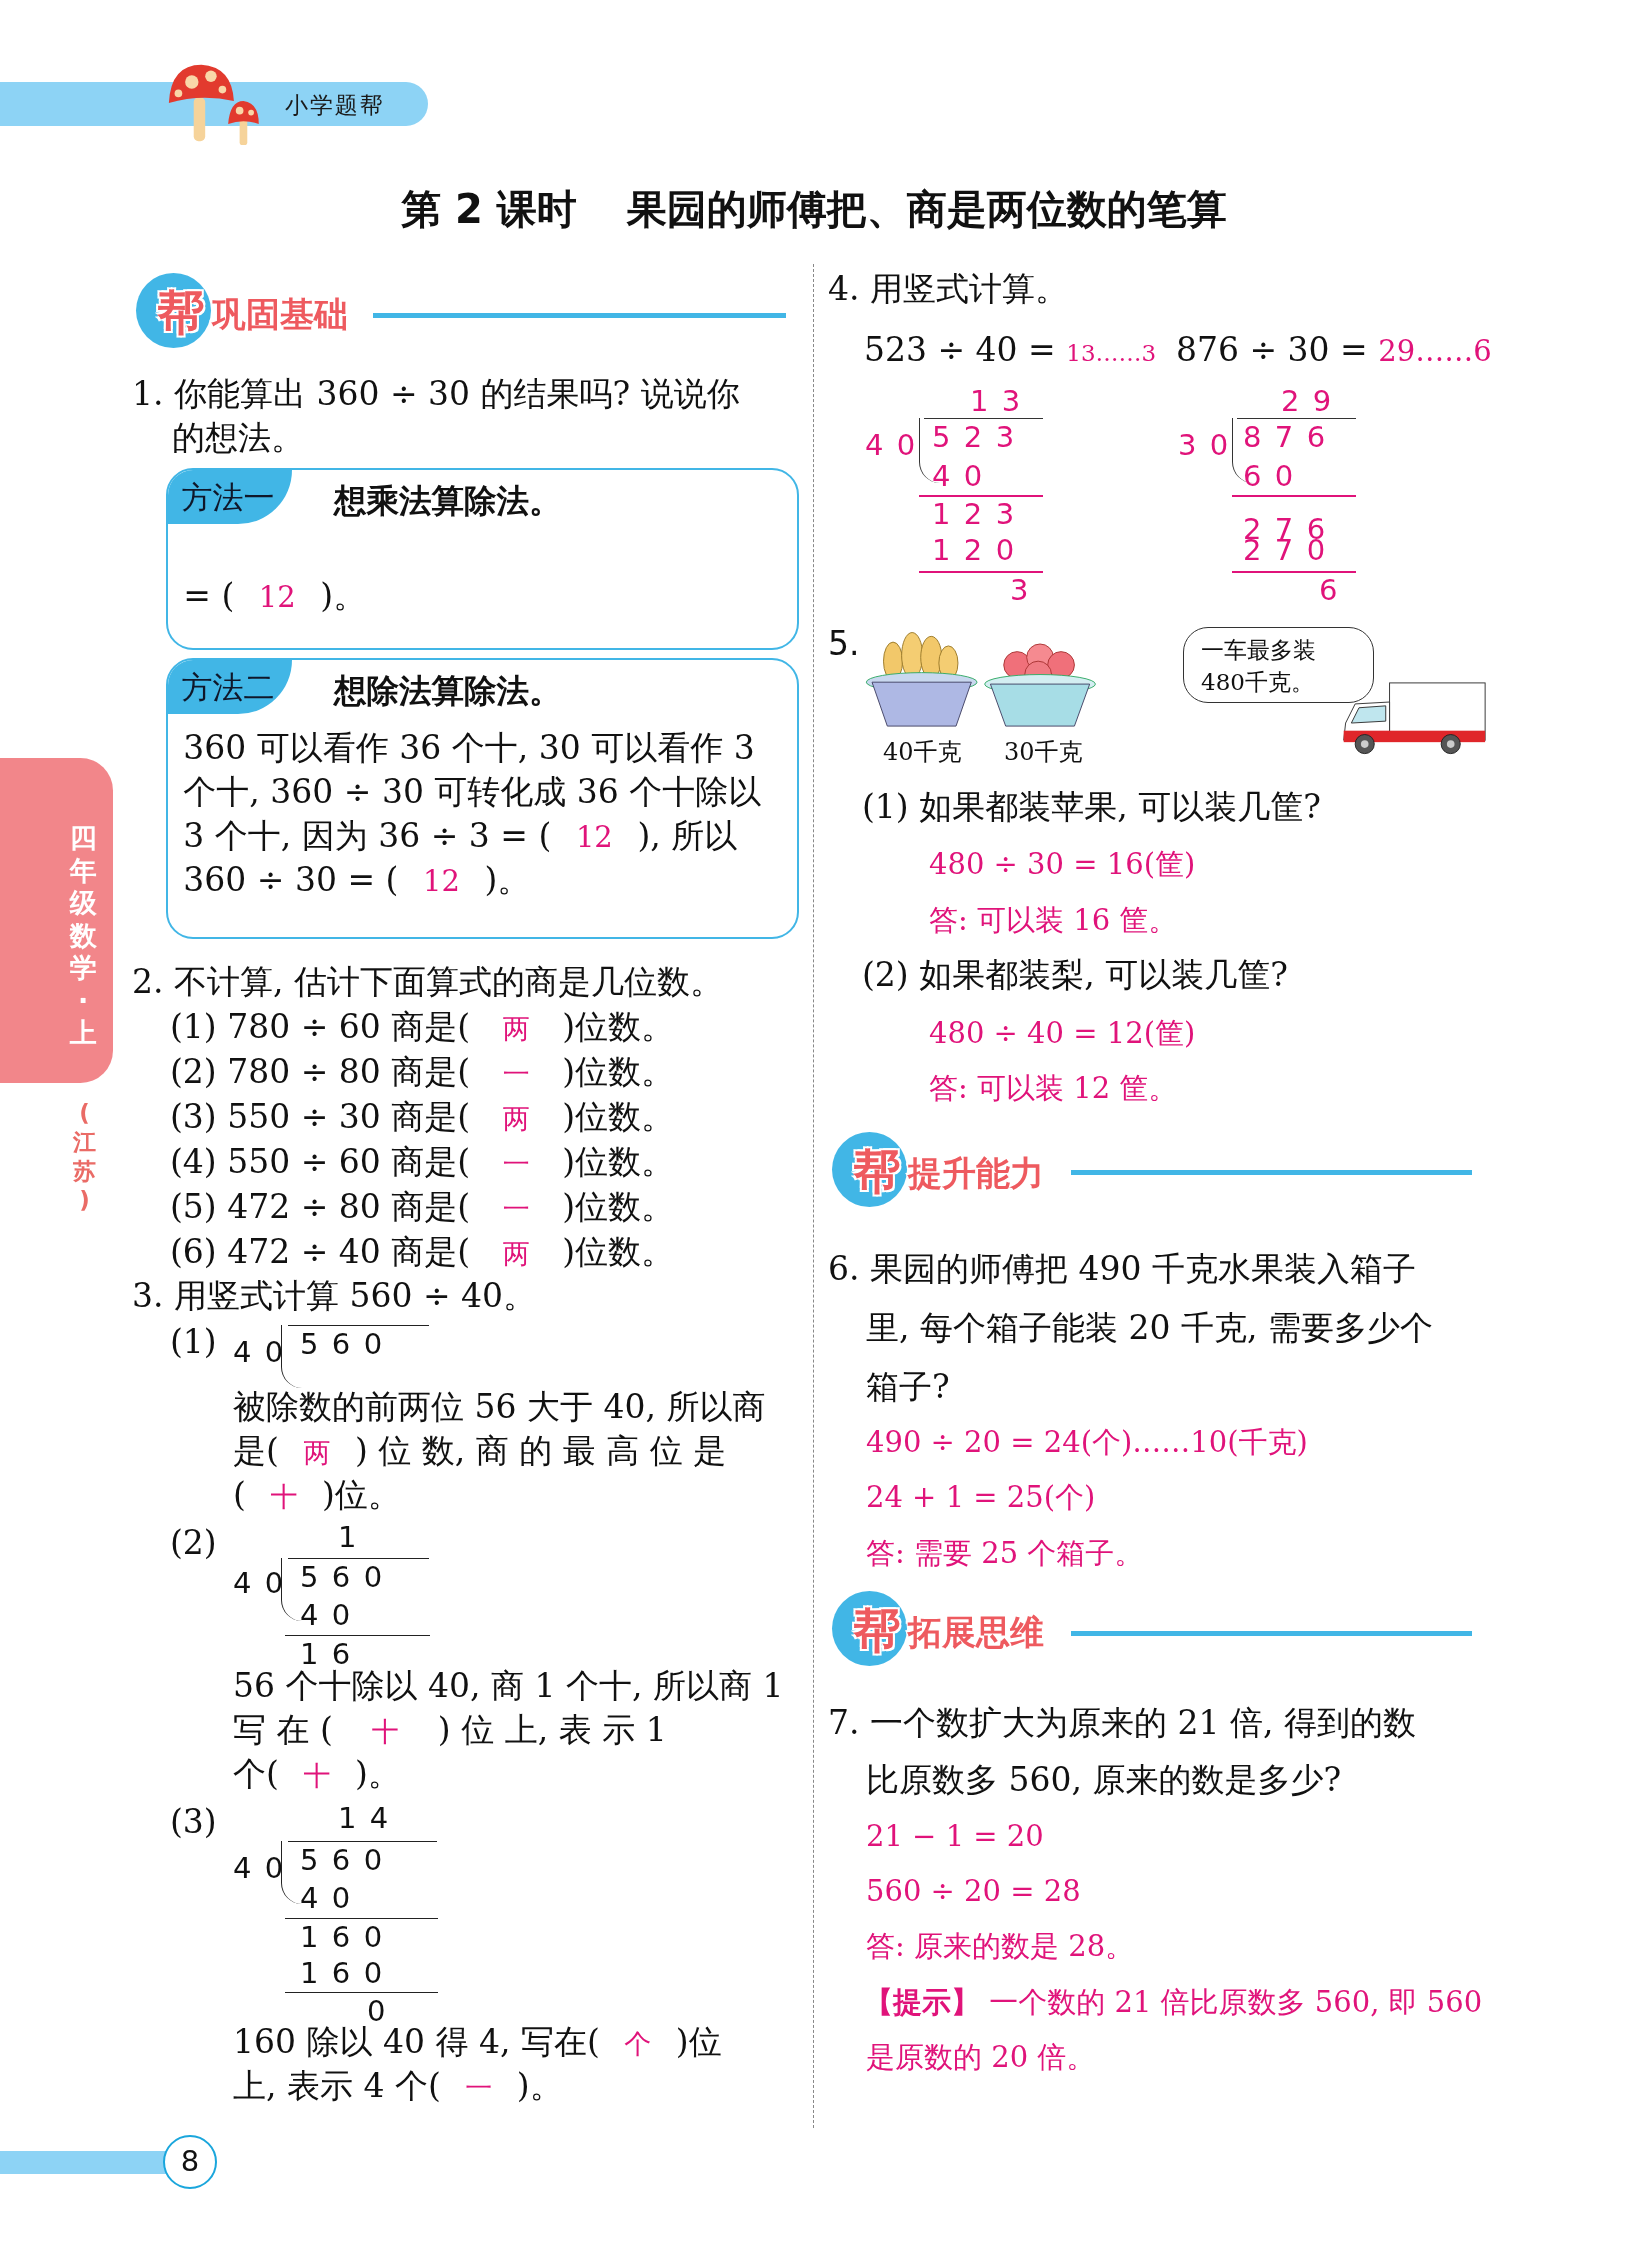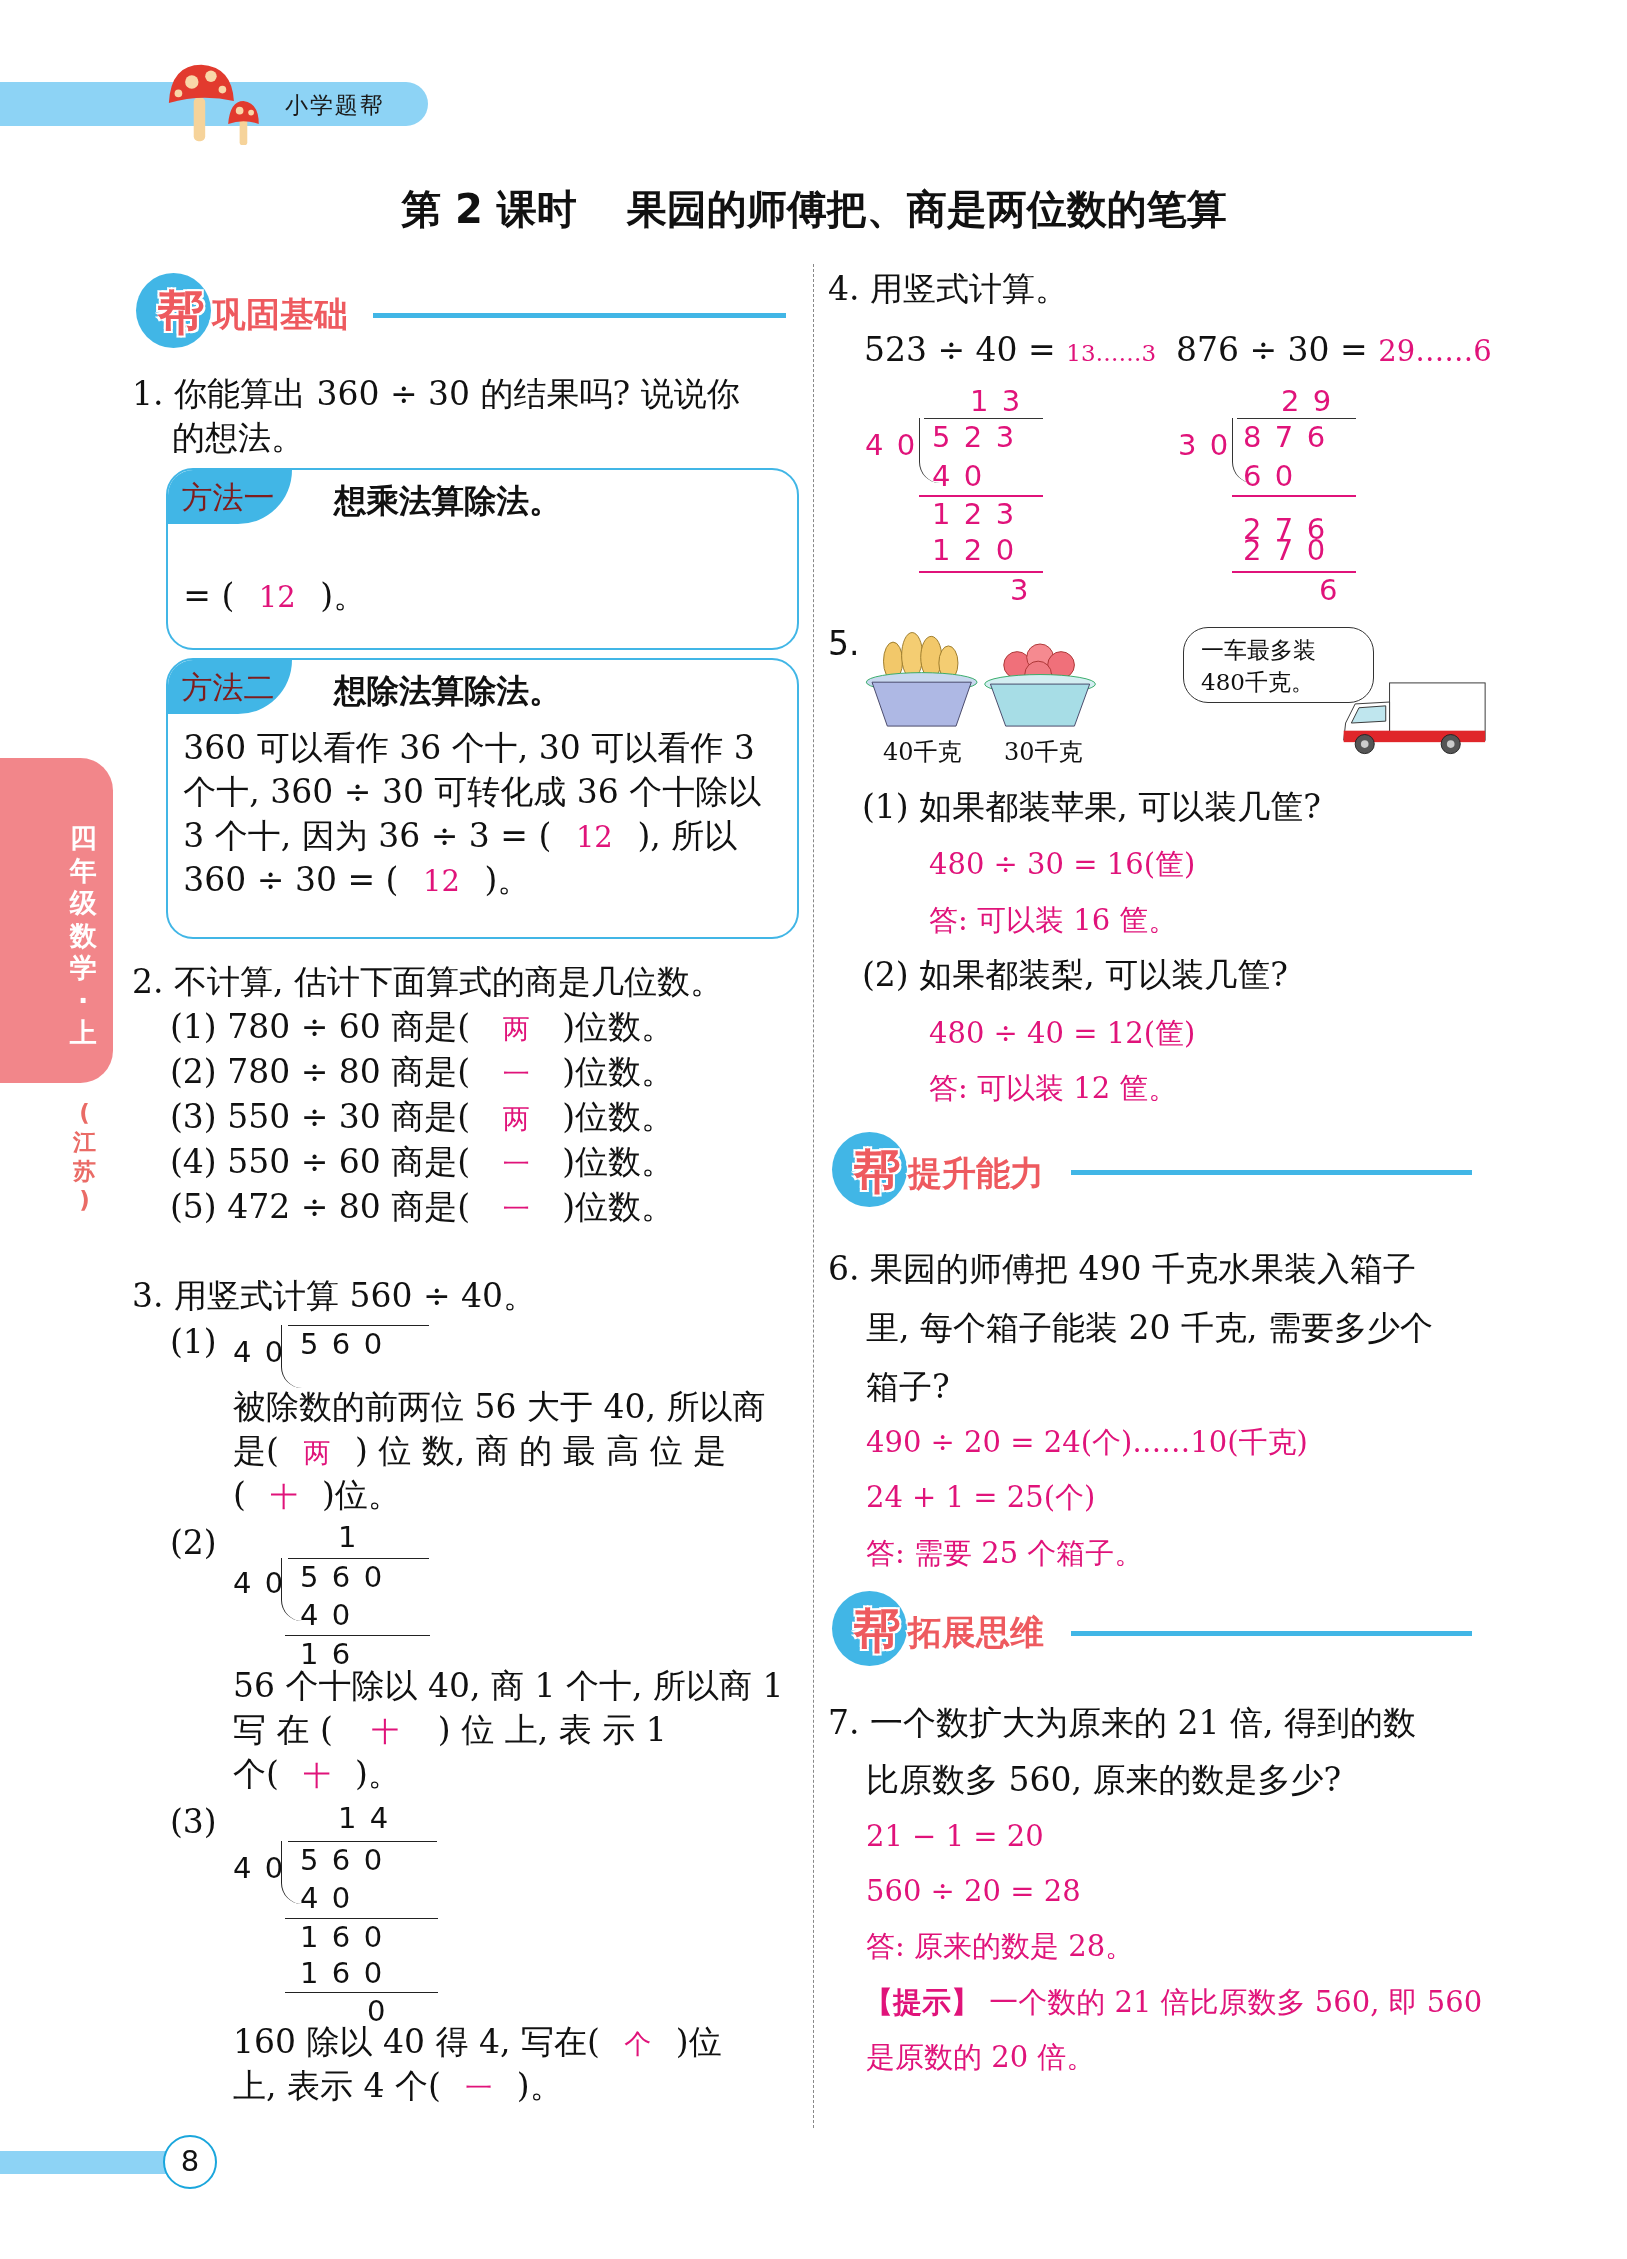--- a/index.html
+++ b/index.html
@@ -33,21 +33,21 @@
               font-family: "DejaVu Sans", "Liberation Sans", sans-serif; text-shadow: 1.9px 1.9px 0 #fff, -1.9px -1.9px 0 #fff, 1.9px -1.9px 0 #fff, -1.9px 1.9px 0 #fff; }
   .sec-title { position: absolute; left: 76px; top: 19px; font-size: 34px; font-weight: bold; color: #ee5a5f;
                font-family: "DejaVu Sans", "Liberation Sans", sans-serif; text-shadow: 1.9px 1.9px 0 #fff, -1.9px -1.9px 0 #fff; }
   .sec-line { position: absolute; top: 40px; height: 4.8px; background: #41b6e6; }
   .line { font-size: 33px; line-height: 45px; white-space: nowrap; }
   .ans { font-size: 29px; line-height: 55px; color: #e0137a; white-space: nowrap; }
 
   
   .mbox { border: 2.9px solid #41b6e6; border-radius: 27px; overflow: hidden; }
   .mtag { position: absolute; left: 0; top: 0; width: 124px; height: 54px; background: #41b6e6; border-radius: 0 0 57px 0;
-          color: #7f1d1d; font-size: 31px; line-height: 54px; padding-left: 13.4px; font-family: "DejaVu Sans", "Liberation Sans", sans-serif; }
+          color: #0f172a; font-size: 31px; line-height: 54px; padding-left: 13.4px; font-family: "DejaVu Sans", "Liberation Sans", sans-serif; }
   .mhead { position: absolute; left: 163px; top: 9.6px; font-size: 32.5px; font-weight: bold; font-family: Liberation Serif, serif; }
 
   
   .ld { position: absolute; font-family: "DejaVu Sans", "Liberation Sans", sans-serif; font-size: 29px; }
   .ld .row { position: absolute; letter-spacing: 13.4px; white-space: nowrap; }
   .ld .bar { position: absolute; height: 1.9px; background: #222; }
   .ld .bracket { position: absolute; width: 21px; border-left: 1.9px solid #222; border-radius: 0 0 0 29px; border-top: 0; }
   .ld.pinkld .bar { background: #e0137a; }
 
   .bubble { left: 1183px; top: 627px; width: 191px; height: 76px; border: 1.9px solid #333; border-radius: 25px; background: #fff;
@@ -129,20 +129,21 @@
   </div>
 </div>
 
 <div class="abs line" style="left:132px;top:959px">2. 不计算, 估计下面算式的商是几位数。</div>
 <div class="abs" style="left:170px;top:1004px">
   <div class="line" style="height:45px"><span>(1) 780 ÷ 60 商是(</span><span class="pink" style="display:inline-block;width:92px;text-align:center;font-size:27px">两</span><span>)位数。</span></div>
   <div class="line" style="height:45px"><span>(2) 780 ÷ 80 商是(</span><span class="pink" style="display:inline-block;width:92px;text-align:center;font-size:27px">一</span><span>)位数。</span></div>
   <div class="line" style="height:45px"><span>(3) 550 ÷ 30 商是(</span><span class="pink" style="display:inline-block;width:92px;text-align:center;font-size:27px">两</span><span>)位数。</span></div>
   <div class="line" style="height:45px"><span>(4) 550 ÷ 60 商是(</span><span class="pink" style="display:inline-block;width:92px;text-align:center;font-size:27px">一</span><span>)位数。</span></div>
   <div class="line" style="height:45px"><span>(5) 472 ÷ 80 商是(</span><span class="pink" style="display:inline-block;width:92px;text-align:center;font-size:27px">一</span><span>)位数。</span></div>
+  <div class="line" style="height:45px"><span>(6) 472 ÷ 40 商是(</span><span class="pink" style="display:inline-block;width:92px;text-align:center;font-size:27px">两</span><span>)位数。</span></div>
 </div>
 
 <div class="abs line" style="left:132px;top:1273px">3. 用竖式计算 560 ÷ 40。</div>
 
 <div class="abs line" style="left:170px;top:1319px">(1)</div>
 <div class="ld" style="left:233px;top:1325px;width:191px;height:76px">
   <div class="row" style="left:0;top:9.6px">40</div>
   <div class="bar" style="left:55px;top:0;width:141px;height:1.4px"></div>
   <div class="bracket" style="left:48px;top:0;height:63px"></div>
   <div class="row" style="left:67px;top:1.9px">560</div>

